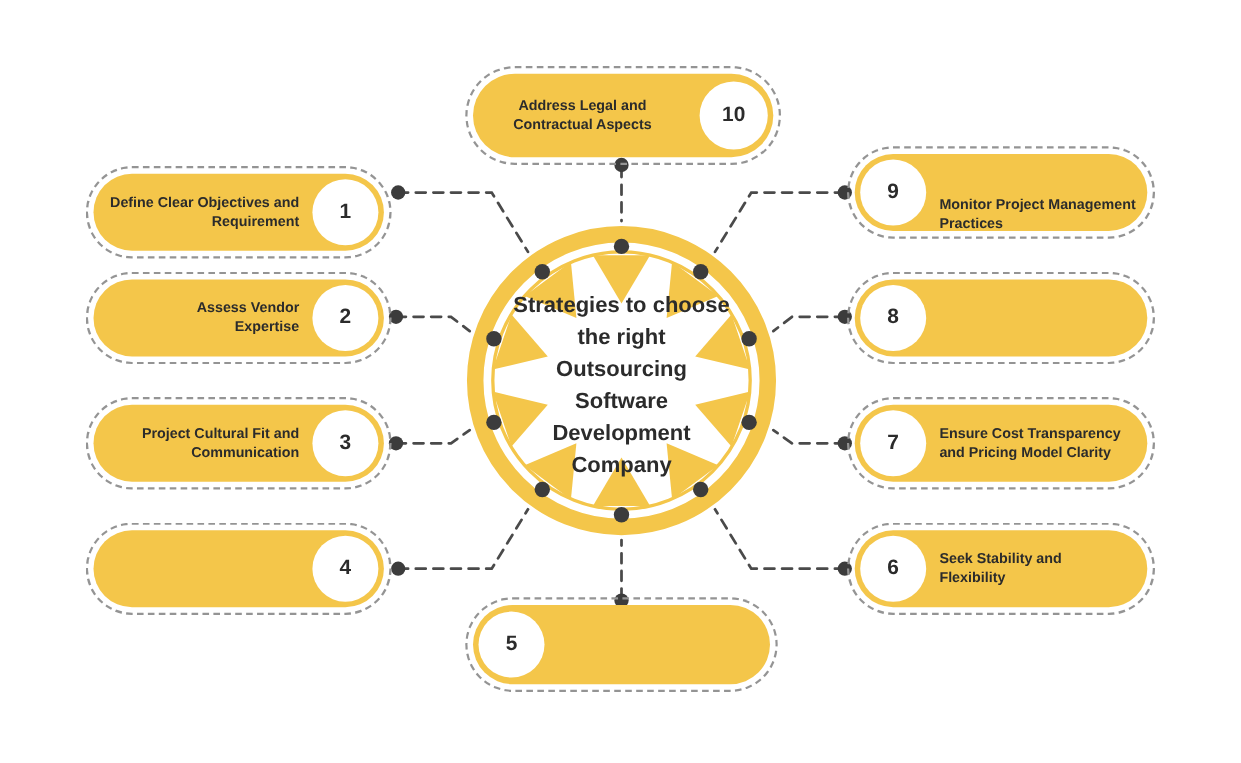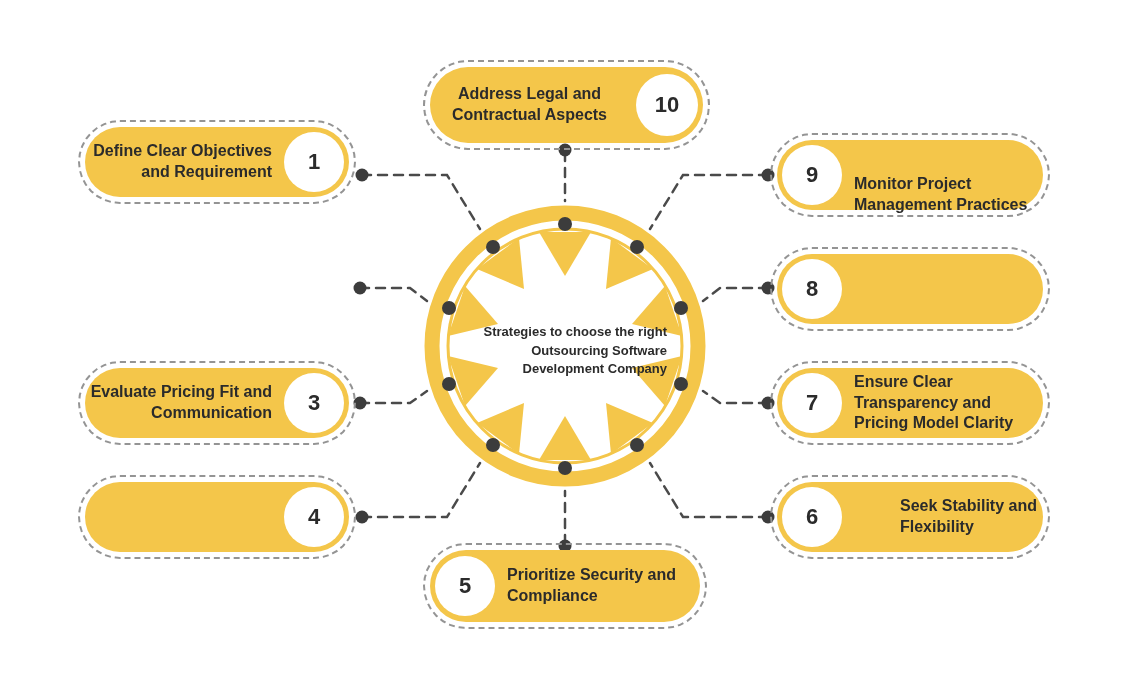--- a/index.html
+++ b/index.html
@@ -22,77 +22,77 @@
   svg.decor{position:absolute;left:0;top:0;width:1128px;height:694px;}
 
   .ring-outer{fill:none;stroke:var(--accent);stroke-width:15px;}
   .ring-inner{fill:none;stroke:var(--accent);stroke-width:3px;}
   .pennant{fill:var(--accent);}
   .node-dot{fill:var(--dot);}
   .connector{fill:none;stroke:var(--connector);stroke-width:2.5px;stroke-dasharray:9 7;stroke-linecap:round;}
 
   .hub-title{
     position:absolute;left:463px;top:296px;width:204px;height:110px;
-    display:flex;align-items:center;justify-content:center;text-align:right;
-    font-size:13px;font-weight:700;line-height:1.45;color:var(--text);
+    display:flex;align-items:center;justify-content:center;text-align:center;
+    font-size:20px;font-weight:700;line-height:1.45;color:var(--text);
   }
 
   .pill-wrap{
     position:absolute;
     border:2px dashed var(--outline);
     border-radius:999px;
     padding:5px;
     height:84px;
   }
   .pill{
     background:var(--accent);
     border-radius:999px;
     height:100%;width:100%;
     display:flex;align-items:center;
     padding:0 5px;
     gap:12px;
   }
   .pill-label{
-    font-size:16px;font-weight:700;line-height:1.3;color:var(--text);
+    font-size:13px;font-weight:700;line-height:1.3;color:var(--text);
   }
   .num-circle{
     flex:0 0 auto;
     width:60px;height:60px;border-radius:50%;
     background:#fff;
     display:flex;align-items:center;justify-content:center;
-    font-size:22px;font-weight:700;color:var(--text);
+    font-size:19px;font-weight:700;color:var(--text);
   }
   
   .pill.num-right{justify-content:flex-end;}
   .pill.num-right .pill-label{text-align:right;}
   .pill.num-left{justify-content:flex-start;}
   .pill.num-left .pill-label{text-align:left;}
   .pill.center-text .pill-label{flex:1;text-align:center;}
 
   
   .pos-top{left:423px;top:60px;width:287px;height:90px;}
   .pos-top .num-circle{width:62px;height:62px;}
-  .pos-1{left:78px;top:120px;width:278px;}
+  .pos-1{left:78px;top:151px;width:278px;}
   .pos-2{left:78px;top:247px;width:278px;}
   .pos-3{left:78px;top:361px;width:278px;}
   .pos-4{left:78px;top:475px;width:278px;}
   .pos-bottom{left:423px;top:543px;width:284px;height:86px;}
   .pos-9{left:770px;top:133px;width:280px;}
   .pos-8{left:770px;top:247px;width:280px;}
   .pos-7{left:770px;top:361px;width:280px;}
   .pos-6{left:770px;top:475px;width:280px;}
 
   
   .pos-1 .pill-label{max-width:196px;}
   .pos-2 .pill-label{max-width:130px;}
   .pos-3 .pill-label{max-width:186px;}
   .pos-4 .pill-label{max-width:196px;}
   .pos-top .pill-label{max-width:190px;}
   .pos-bottom .pill-label{max-width:196px;}
-  .pos-6 .pill-label{max-width:170px;margin-left:46px;}
+  .pos-6 .pill-label{max-width:170px;}
   .pos-7 .pill-label{max-width:180px;}
   .pos-8 .pill-label{max-width:200px;}
   .pos-9 .pill-label{max-width:196px;margin-top:40px;}
 </style>
 </head>
 <body>
 
 <div class="stage">
 
   <svg class="decor" viewBox="0 0 1128 694" aria-hidden="true">
@@ -162,54 +162,59 @@
       <span class="num-circle">10</span>
     </div>
   </div>
 
   <div class="pill-wrap pos-1">
     <div class="pill num-right">
       <span class="pill-label">Define Clear Objectives and Requirement</span>
       <span class="num-circle">1</span>
     </div>
   </div>
+  <div class="pill-wrap pos-2">
+    <div class="pill num-right">
+      <span class="pill-label">Assess Vendor Expertise</span>
+      <span class="num-circle">2</span>
+    </div>
+  </div>
   <div class="pill-wrap pos-3">
     <div class="pill num-right">
-      <span class="pill-label">Evaluate Pricing Fit and Communication</span>
+      <span class="pill-label">Project Cultural Fit and Communication</span>
       <span class="num-circle">3</span>
     </div>
   </div>
   <div class="pill-wrap pos-4">
     <div class="pill num-right">
       <span class="num-circle">4</span>
     </div>
   </div>
 
   <div class="pill-wrap pos-bottom">
     <div class="pill num-left">
       <span class="num-circle">5</span>
-      <span class="pill-label">Prioritize Security and Compliance</span>
     </div>
   </div>
 
   <div class="pill-wrap pos-9">
     <div class="pill num-left">
       <span class="num-circle">9</span>
       <span class="pill-label">Monitor Project Management Practices</span>
     </div>
   </div>
   <div class="pill-wrap pos-8">
     <div class="pill num-left">
       <span class="num-circle">8</span>
     </div>
   </div>
   <div class="pill-wrap pos-7">
     <div class="pill num-left">
       <span class="num-circle">7</span>
-      <span class="pill-label">Ensure Clear Transparency and Pricing Model Clarity</span>
+      <span class="pill-label">Ensure Cost Transparency and Pricing Model Clarity</span>
     </div>
   </div>
   <div class="pill-wrap pos-6">
     <div class="pill num-left">
       <span class="num-circle">6</span>
       <span class="pill-label">Seek Stability and Flexibility</span>
     </div>
   </div>
 
 </div>

